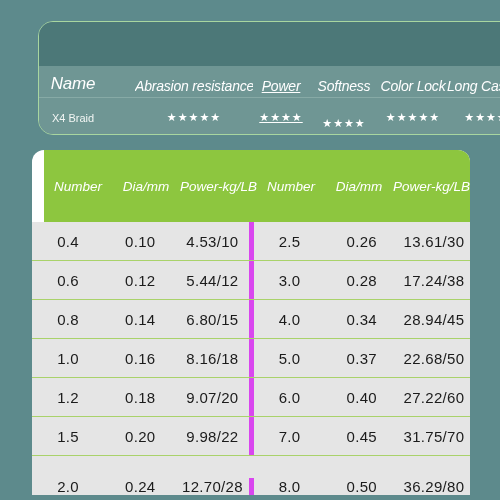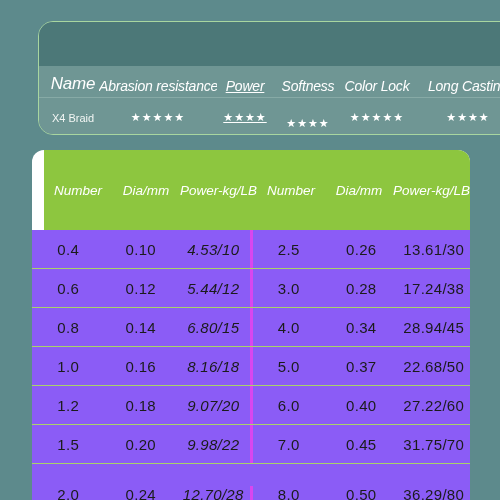--- a/index.html
+++ b/index.html
@@ -93,79 +93,78 @@
 
   .spec-data-row .stars {
     font-size: 11px;
     letter-spacing: 1px;
     color: #ffffff;
     font-style: normal;
   }
 
   
   .c0 { width: 52px; flex: 0 0 52px; }
-  .c1 { width: 118px; flex: 0 0 118px; }
+  .c1 { width: 118px; flex: 0 0 118px; margin-left: 36px; }
   .c2 { width: 56px; flex: 0 0 56px; text-decoration: underline; }
   .c3 { width: 70px; flex: 0 0 70px; margin-top: 12px; }
   .c4 { width: 68px; flex: 0 0 68px; }
   .c5 { width: 44px; flex: 1 1 auto; }
 
   
   #spec-table {
     position: absolute;
     left: 32px;
     top: 150px;
     width: 438px;
     border-radius: 12px 12px 0 0;
     overflow: hidden;
     background: #ffffff;
   }
 
   #table-head {
     display: flex;
     background: #8dc63f;
-    height: 80px;
+    height: 72px;
     margin-left: 12px;
   }
 
   #table-head .th {
     flex: 1 1 0;
     display: flex;
     align-items: center;
     justify-content: center;
     color: #ffffff;
     font-size: 13.5px;
     font-style: italic;
     font-weight: 400;
     white-space: nowrap;
   }
 
   .tbody-row {
     display: flex;
     height: 39px;
-    background: #8b5cf6;
+    background: #e5e5e5;
     border-bottom: 1px solid #a9d26a;
   }
 
   .tbody-row:last-child { border-bottom: none; align-items: flex-end; }
 
   .tbody-row .td {
     flex: 1 1 0;
     display: flex;
     align-items: center;
     justify-content: center;
     color: #1b1b1b;
     font-size: 15px;
     letter-spacing: 0.3px;
   }
 
   
   .tbody-row .td.split-left {
-    border-right: 3px solid #d946ef;
-    font-style: italic;
+    border-right: 5px solid #d946ef;
   }
 
   #table-head .th.split-left {
     border-right: none;
   }
 </style>
 </head>
 <body>
 
 <div id="spec-card">

